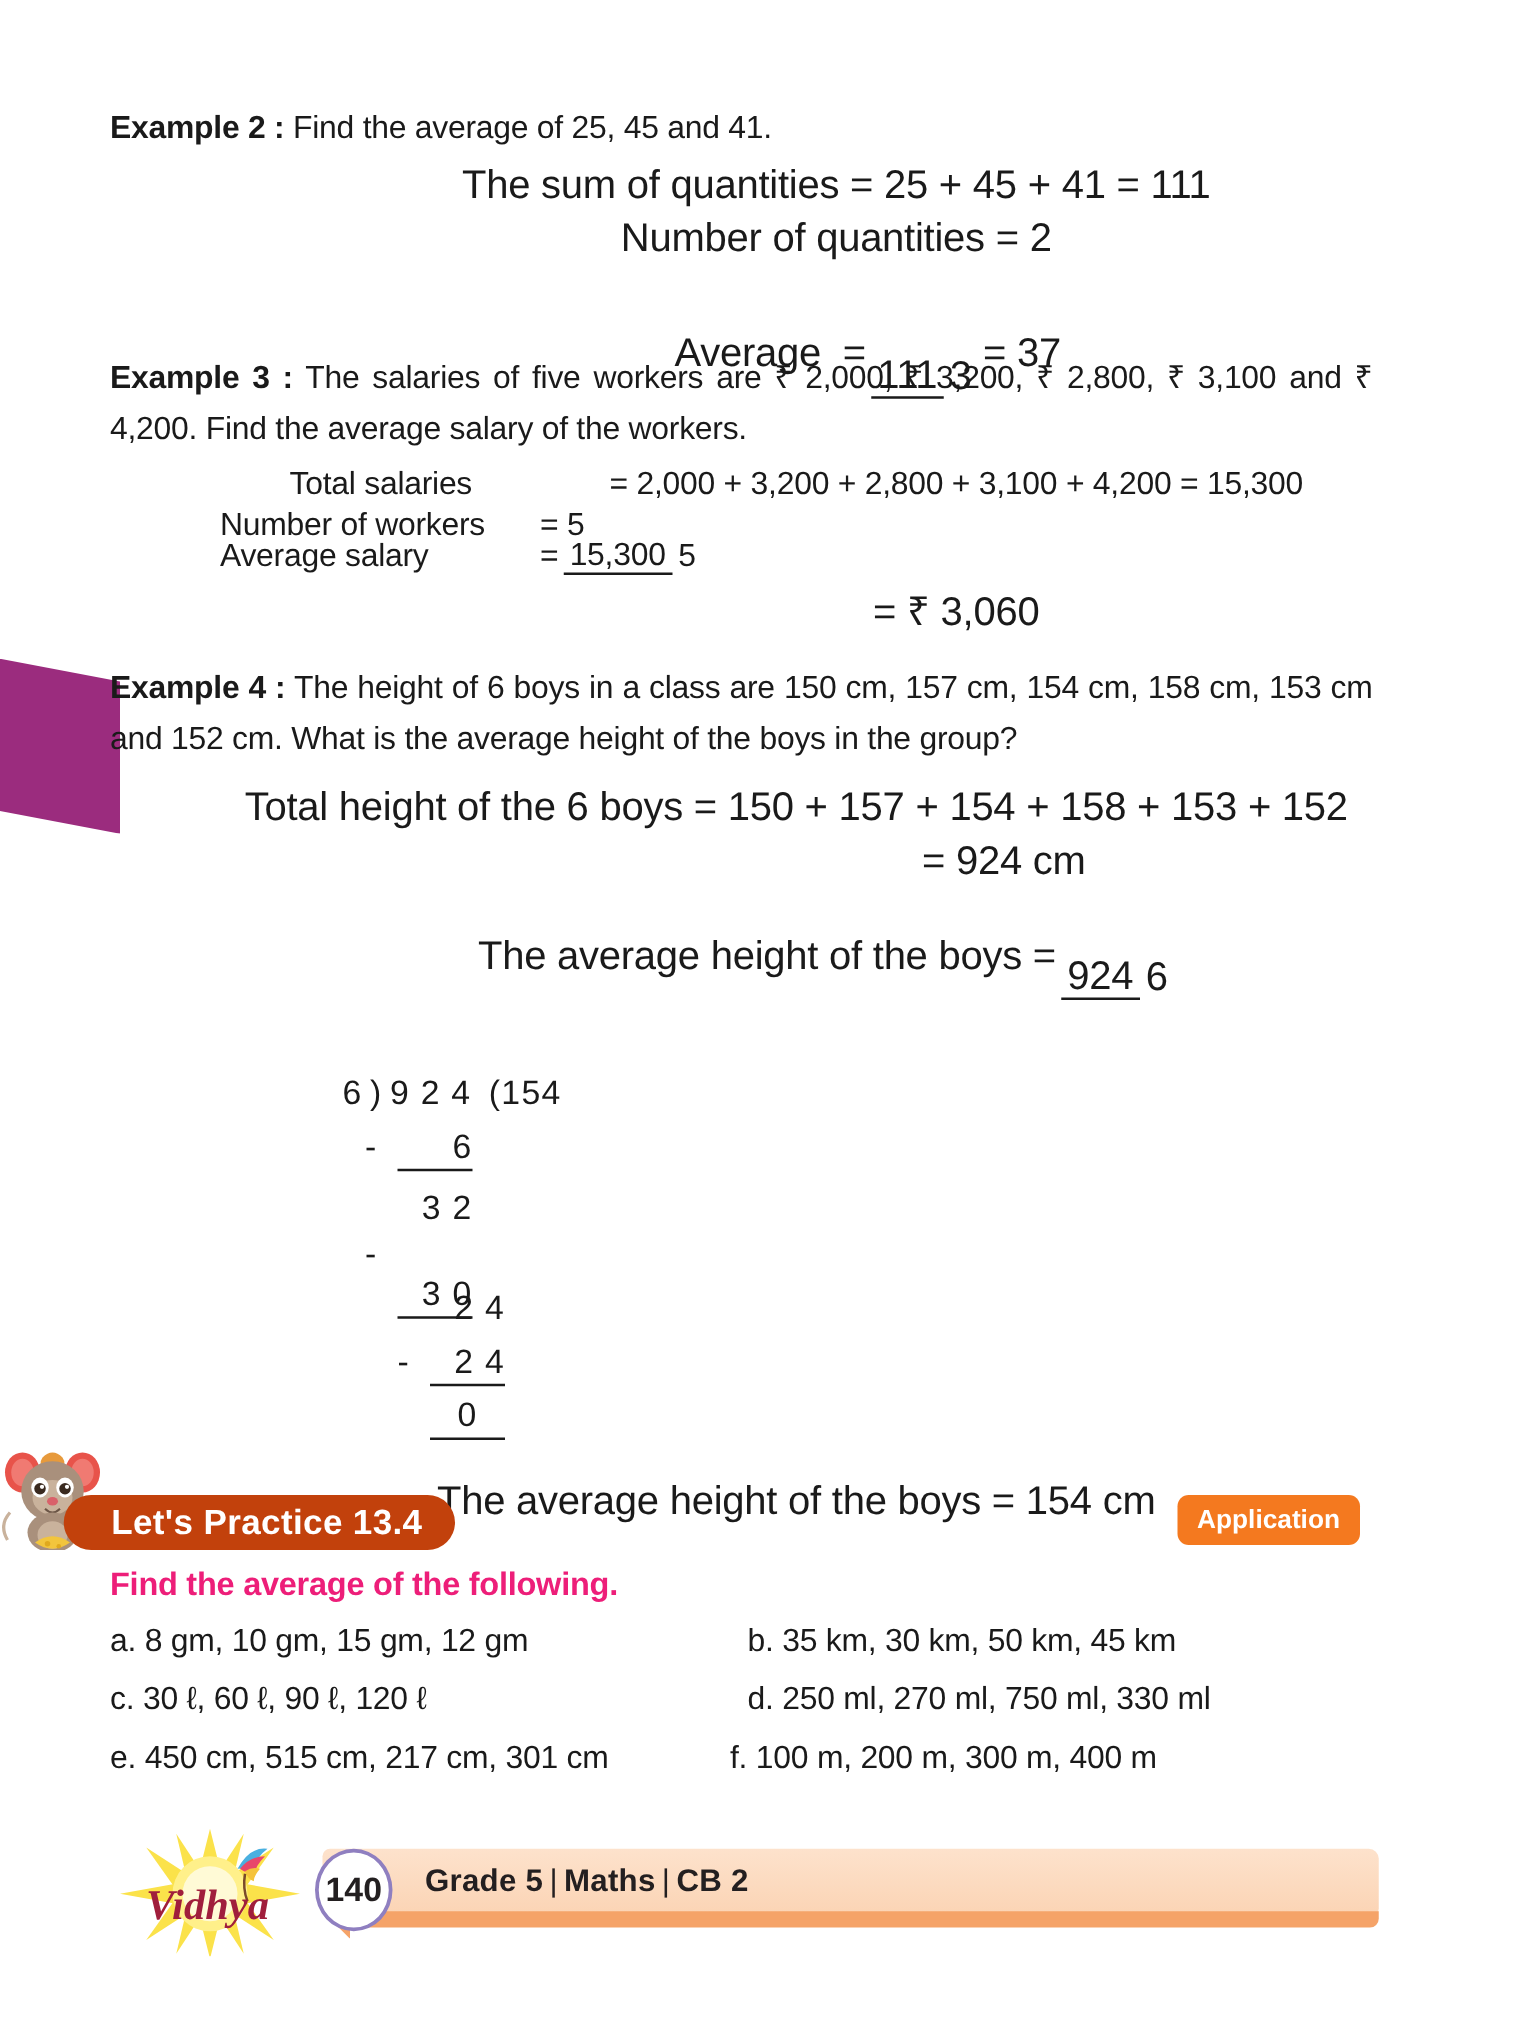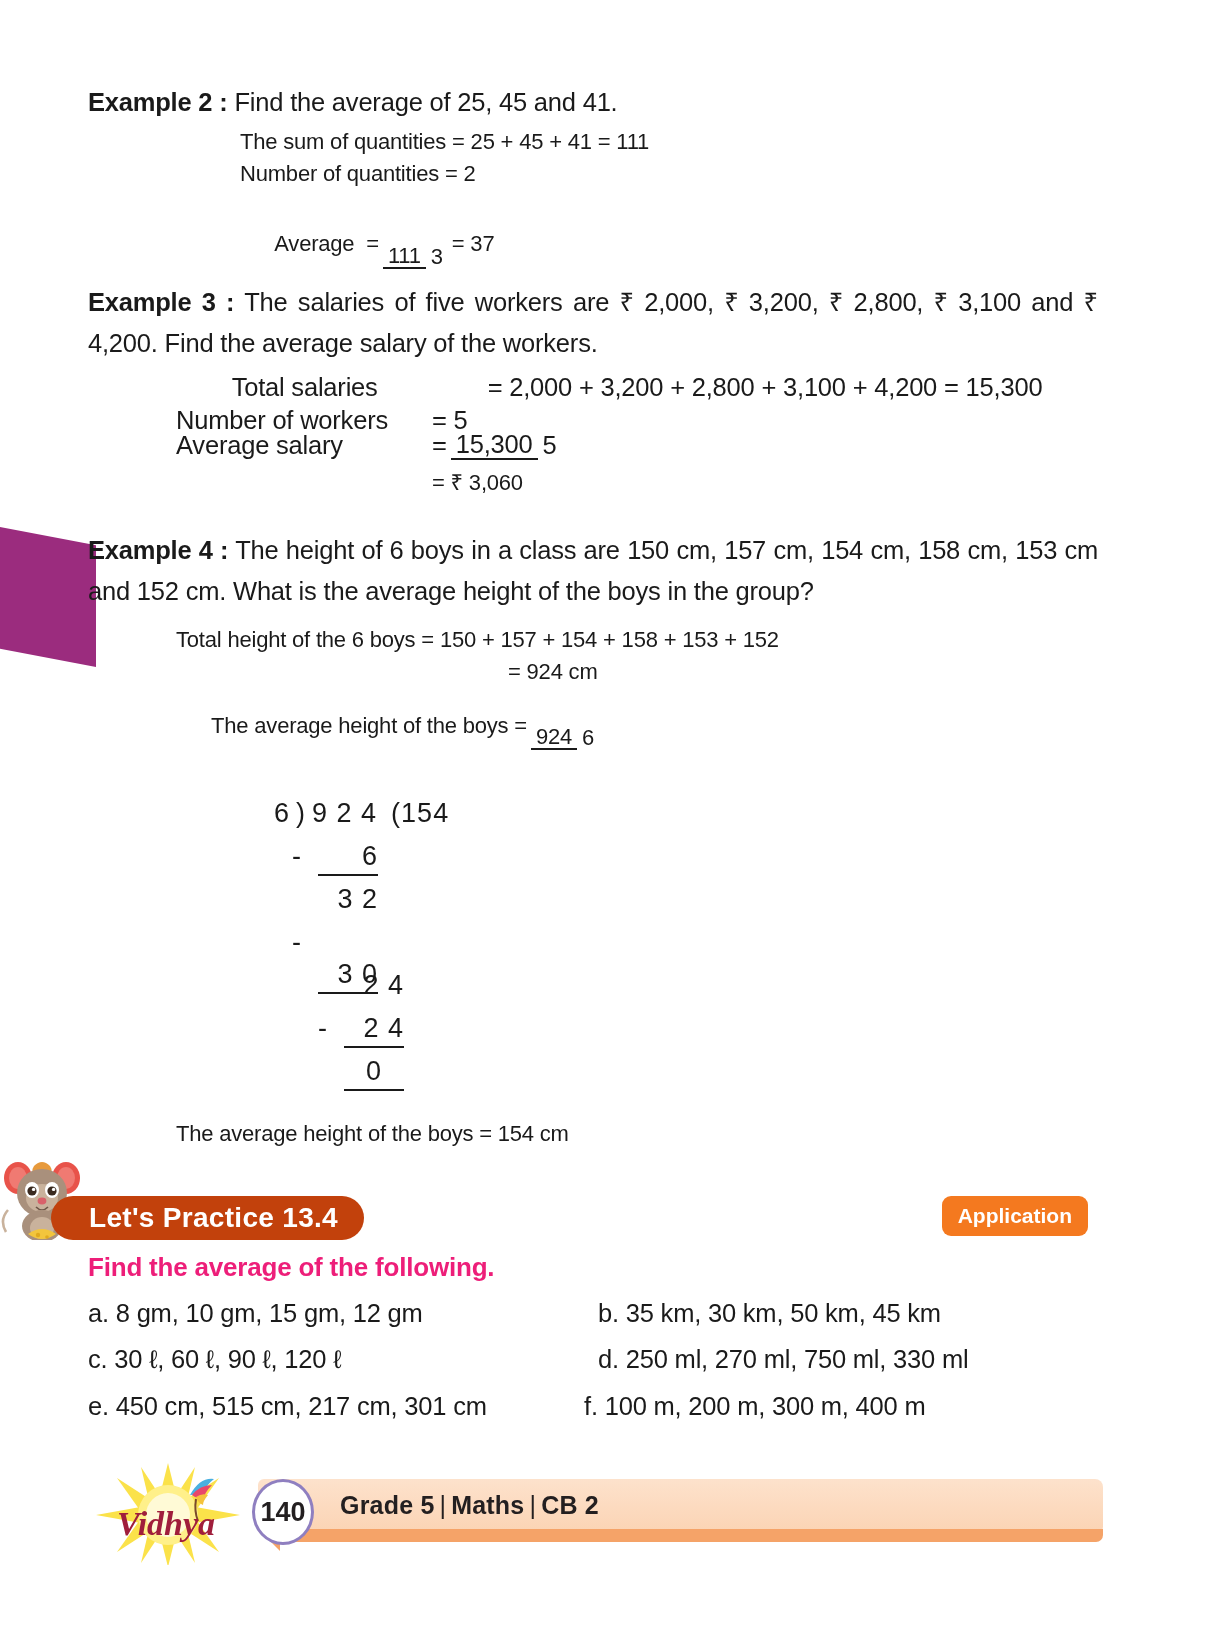--- a/index.html
+++ b/index.html
@@ -42,23 +42,24 @@
     letter-spacing: -0.2px;
     margin: 0;
   }
   .para.just { text-align: justify; }
   .ex-label { font-weight: bold; }
 
   .indent-1 { padding-left: 88px; }
   .indent-2 { padding-left: 152px; }
 
   .line {
-    font-size: 22px;
+    font-size: 32px;
     letter-spacing: -0.2px;
     white-space: pre;
+    text-align: center;
   }
 
   
   .frac {
     display: inline-flex;
     flex-direction: row;
     align-items: center;
     vertical-align: -0.52em;
     margin: 0 4px;
     line-height: 1.06;
@@ -282,21 +283,21 @@
         <span>9 2 4</span>
         <span style="padding-left:14px;">(</span>
         <span>154</span>
       </div>
 
       <div class="div-row" style="padding-left:18px;">
         <span style="width:26px;">-</span>
         <span class="div-cell ul" style="width:60px;">6</span>
       </div>
 
-      <div class="div-row" style="padding-left:18px;">
+      <div class="div-row" style="padding-left:18px;align-items:center;">
         <span style="width:26px;"></span>
         <span class="div-cell" style="width:60px;">3 2</span>
       </div>
 
       <div class="div-row" style="padding-left:18px;">
         <span style="width:26px;">-</span>
         <span class="div-cell ul" style="width:60px;margin-top:32px;">3 0</span>
       </div>
 
       <div class="div-row" style="padding-left:44px;">

